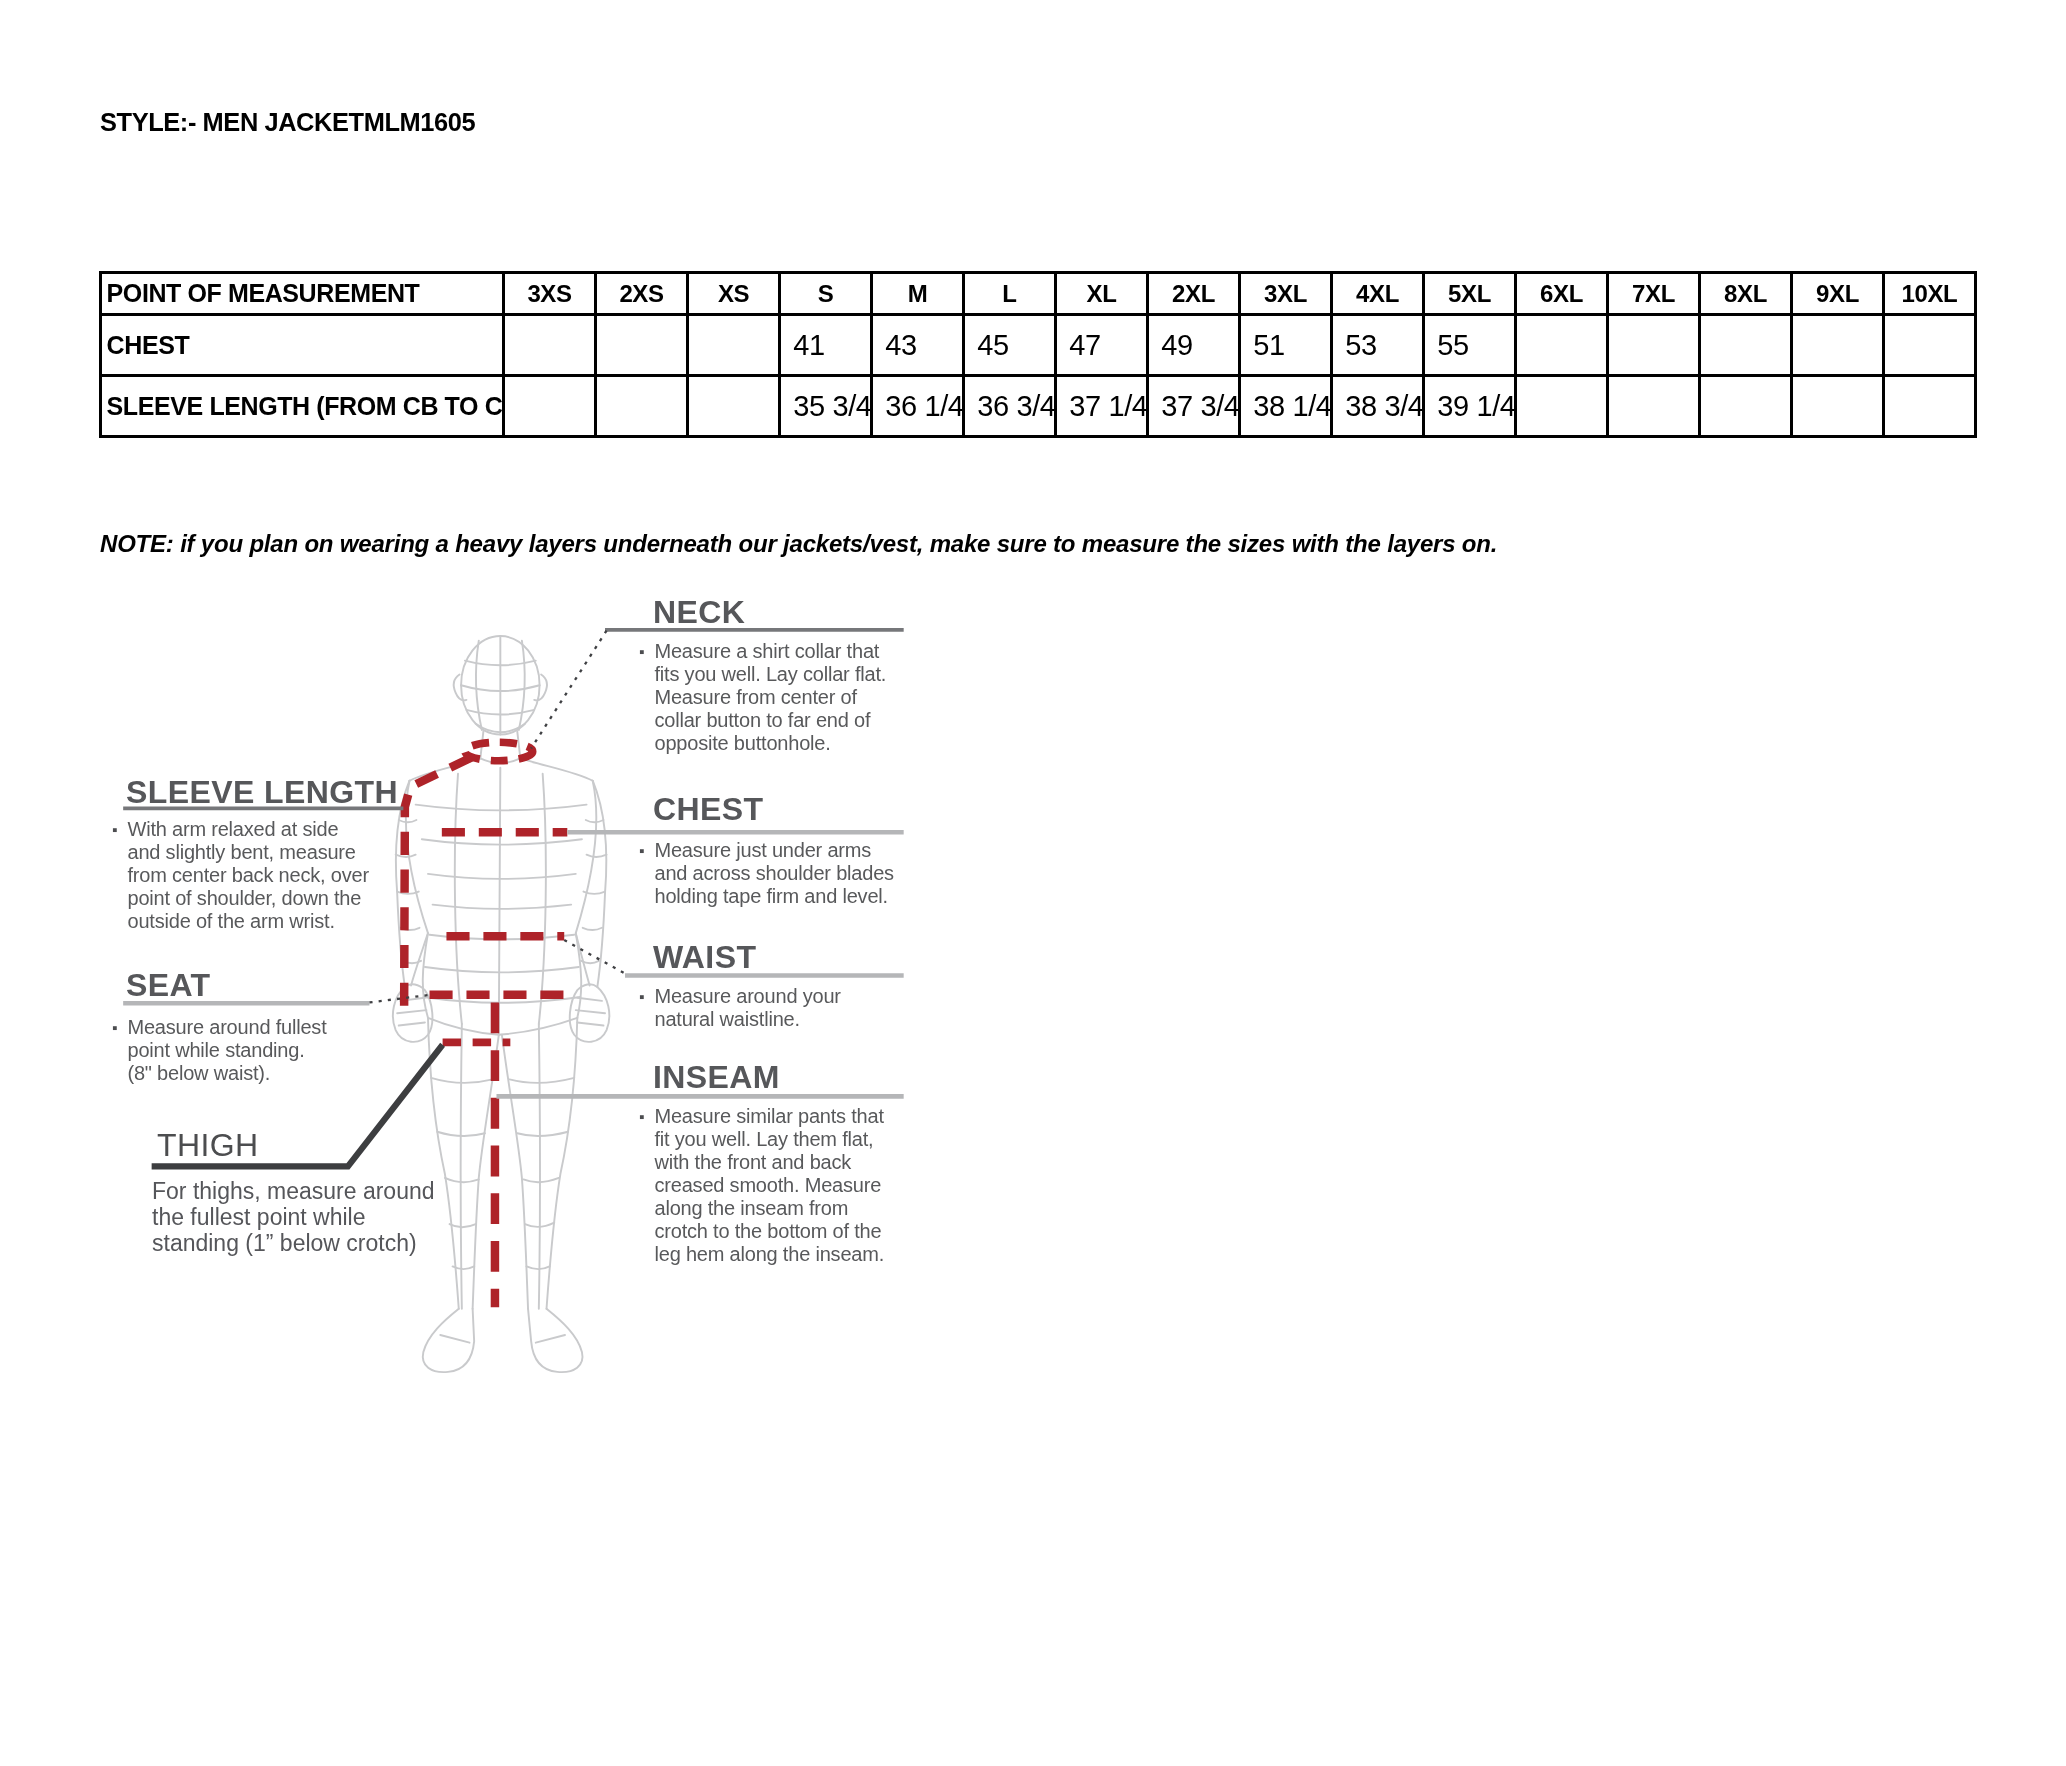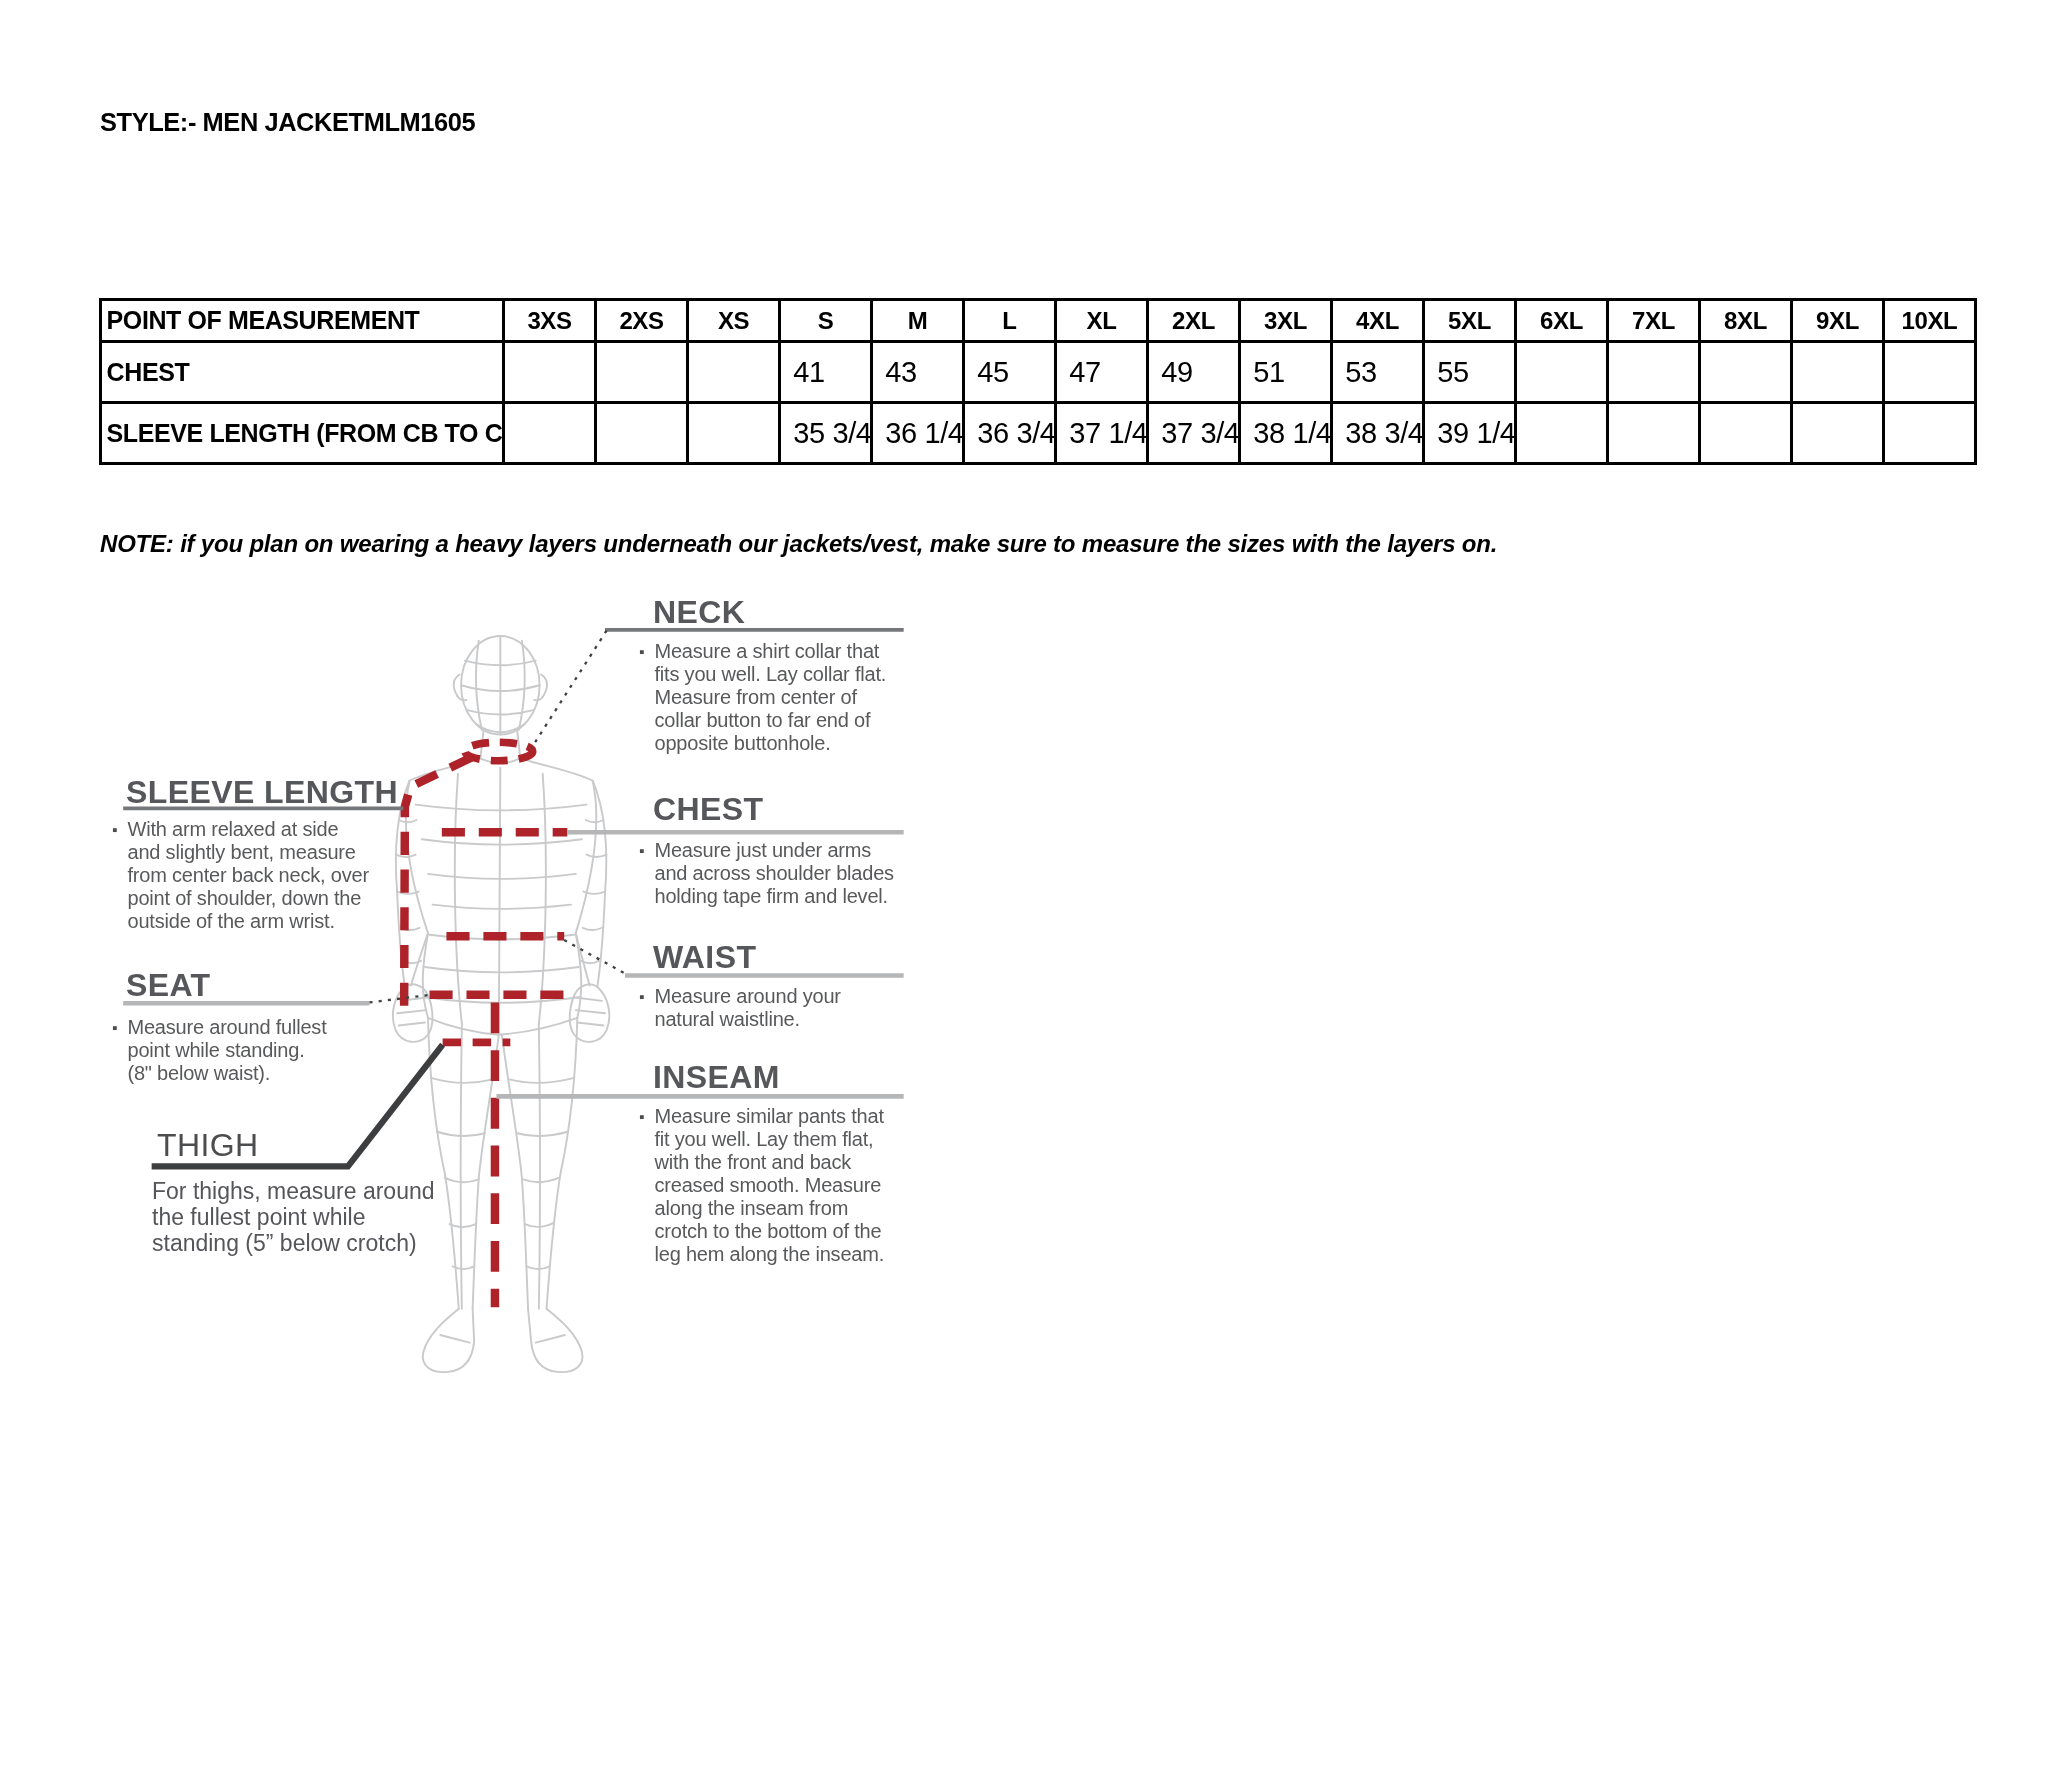--- a/index.html
+++ b/index.html
@@ -11,21 +11,20 @@
   .doc-title{
     position:absolute;left:100px;top:108px;
     font-size:25.4px;font-weight:bold;letter-spacing:-0.4px;white-space:nowrap;
   }
   .doc-title .code{text-align:right;}
 
   table.size-table{
     position:absolute;left:99px;top:271px;width:1877px;
     border-collapse:collapse;table-layout:fixed;
     border:3.8px solid #000;
-    margin-top:27px;
   }
   .size-table th,.size-table td{
     border-left:3.1px solid #000;border-right:3.1px solid #000;
     border-top:3.8px solid #000;border-bottom:3.8px solid #000;
     font-size:24px;letter-spacing:-0.4px;overflow:hidden;white-space:nowrap;
     background:#fff;
   }
   .size-table thead tr{height:42px;}
   .size-table tbody tr{height:61px;}
   .size-table th.label-col{text-align:left;padding-left:4.6px;font-weight:bold;font-size:25px;}
@@ -301,14 +300,14 @@
 with the front and back
 creased smooth. Measure
 along the inseam from
 crotch to the bottom of the
 leg hem along the inseam.</div>
 </div>
 
 <div class="thigh-title" style="left:157px;top:1127px">THIGH</div>
 <div class="thigh-desc" style="left:152px;top:1178px">For thighs, measure around
 the fullest point while
-standing (5” below crotch)</div>
+standing (1” below crotch)</div>
 
 
 </body></html>

